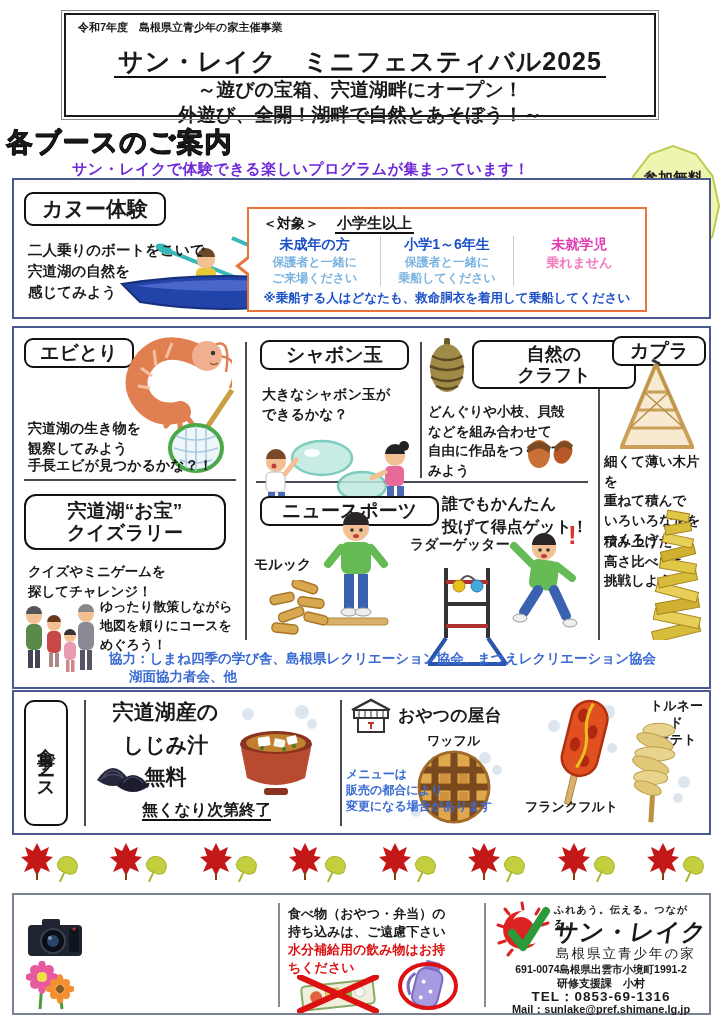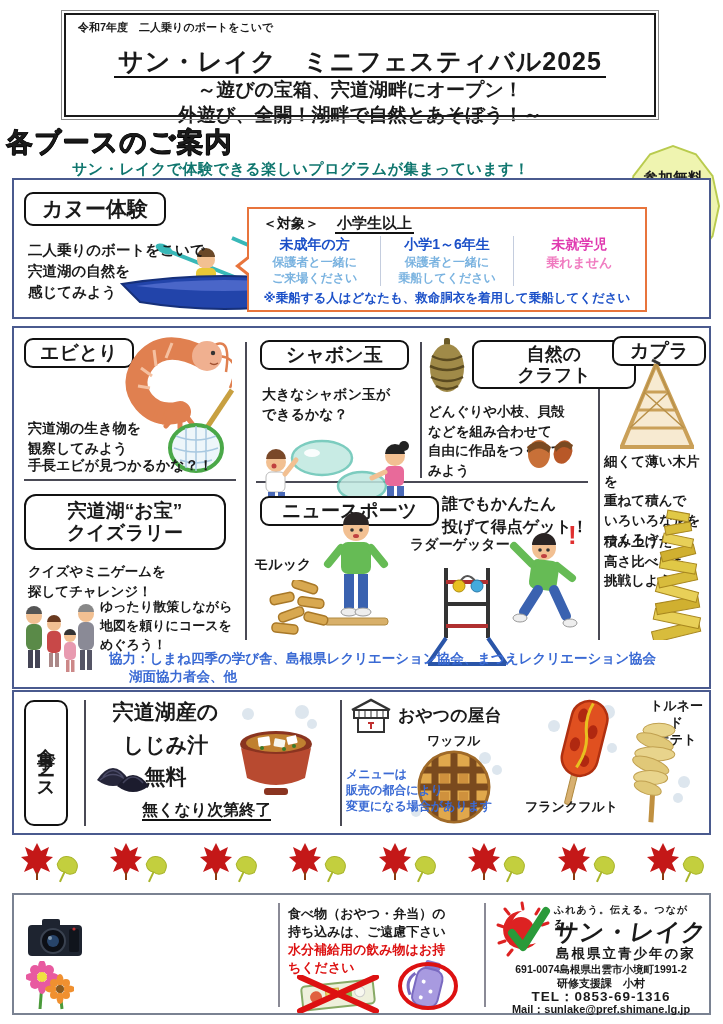--- a/index.html
+++ b/index.html
@@ -12,21 +12,21 @@
         display:inline-block;text-align:center;line-height:1.15;}
   
   #header-box{left:64px;top:13px;width:592px;height:104px;border:2px solid #1a1a1a;
       outline:1px solid #888;outline-offset:2px;background:#fff;box-sizing:border-box;padding:5px 12px;}
   .h-program{font-size:11px;font-weight:700;}
   .h-title{font-size:25px;font-weight:900;text-align:center;margin-top:10px;letter-spacing:1px;}
   .h-title span{border-bottom:2px solid #111;padding:0 4px 1px;}
   .h-sub{font-size:19px;font-weight:700;text-align:center;line-height:1.3;}
   .sec-heading{left:6px;top:124px;font-size:27px;font-weight:900;letter-spacing:1px;
       text-shadow:.6px 0 #000,-.6px 0 #000,0 .6px #000;}
-  .sec-sub{left:72px;top:160px;font-size:15px;font-weight:800;color:#0f766e;letter-spacing:.5px;}
+  .sec-sub{left:72px;top:160px;font-size:15px;font-weight:800;color:#6d28d9;letter-spacing:.5px;}
   
   .badge-outer{left:626px;top:145px;width:94px;height:122px;background:#b9cb4e;
       clip-path:polygon(50% 0%,75% 7%,93% 25%,100% 50%,93% 75%,75% 93%,50% 100%,25% 93%,7% 75%,0% 50%,7% 25%,25% 7%);}
   .badge-inner{position:absolute;left:2px;top:2px;right:2px;bottom:2px;background:#eff4b0;
       clip-path:polygon(50% 0%,75% 7%,93% 25%,100% 50%,93% 75%,75% 93%,50% 100%,25% 93%,7% 75%,0% 50%,7% 25%,25% 7%);
       text-align:center;padding-top:22px;box-sizing:border-box;}
   .badge-free{font-size:15px;font-weight:900;text-decoration:underline;}
   .badge-nores{font-size:13px;font-weight:900;margin-top:1px;}
   .badge-welcome{font-size:13px;color:#444;margin-top:3px;line-height:1.25;}
   
@@ -69,30 +69,30 @@
   #leaves{left:20px;top:842px;width:688px;height:48px;display:flex;justify-content:space-between;align-items:flex-start;}
   .leafpair{position:relative;width:62px;height:48px;}
   
   .photo-text{font-size:12px;font-weight:600;line-height:1.42;}
   .pt-u{border-bottom:1px solid #333;}
   .pt-b{font-weight:900;}
   .rule-black{font-size:13px;font-weight:900;line-height:1.4;}
   .rule-red{font-size:13px;font-weight:900;line-height:1.4;color:#dd1111;}
   .org-slogan{font-size:10px;font-weight:800;letter-spacing:1px;}
   .org-name{font-size:24px;font-weight:900;transform:skewX(-8deg);letter-spacing:1px;}
-  .org-sub{font-size:13.5px;font-weight:700;letter-spacing:2px;}
+  .org-sub{font-size:13.5px;font-weight:400;letter-spacing:2px;}
   .org-line{width:214px;text-align:center;font-weight:700;}
 </style>
 </head>
 <body>
 
 <div id="page">
 
   <div class="abs" id="header-box">
-    <div class="h-program">令和7年度　二人乗りのボートをこいで</div>
+    <div class="h-program">令和7年度　島根県立青少年の家主催事業</div>
     <div class="h-title"><span>サン・レイク　ミニフェスティバル2025</span></div>
     <div class="h-sub">～遊びの宝箱、宍道湖畔にオープン！</div>
     <div class="h-sub">外遊び、全開！湖畔で自然とあそぼう！～</div>
   </div>
 
   <div class="abs sec-heading">各ブースのご案内</div>
   <div class="abs sec-sub">サン・レイクで体験できる楽しいプログラムが集まっています！</div>
 
   <div class="abs badge-outer">
     <div class="badge-inner">

